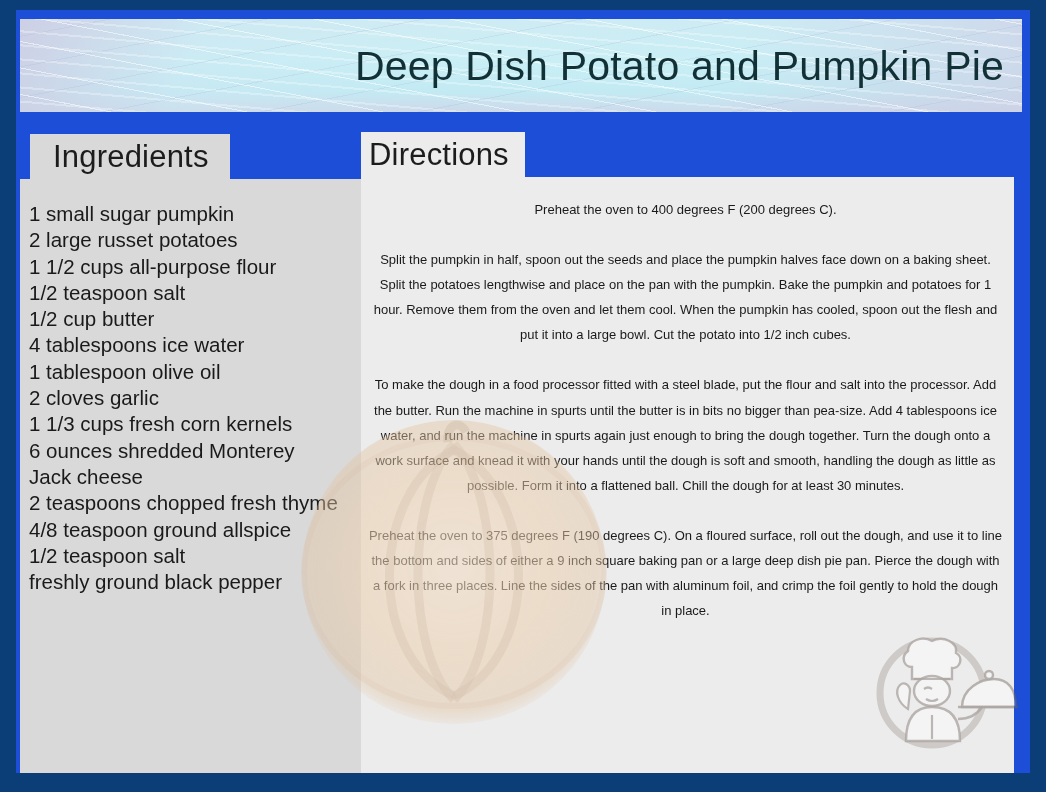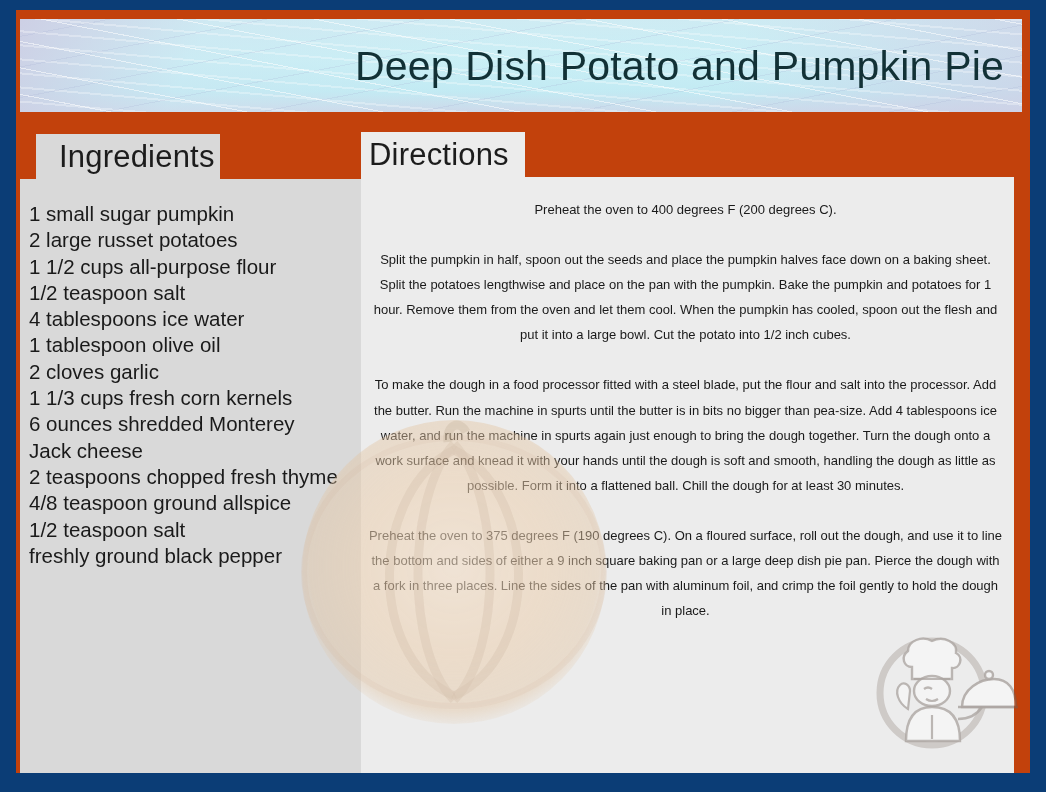--- a/index.html
+++ b/index.html
@@ -20,21 +20,21 @@
     background: #0b3d76;      
     padding: 0;
   }
 
   #card-inner {
     position: absolute;
     left: 16px;
     top: 10px;
     width: 1014px;
     height: 763px;
-    background: #c2410c;
+    background: #1d4ed8;
     overflow: hidden;
   }
 
   
   #title-banner {
     position: absolute;
     left: 4px;
     top: 9px;
     width: 1002px;
     height: 93px;
@@ -93,23 +93,23 @@
   }
   .section-header .section-header-text {
     font-size: 31px;
     font-weight: 400;
     color: #1c1c1c;
     line-height: 1;
     letter-spacing: 0.2px;
   }
 
   #ingredients-header {
-    left: 20px;
+    left: 14px;
     top: 124px;
-    width: 184px;
+    width: 200px;
     height: 45px;
     background: #d9d9d9;
     padding-left: 23px;
   }
   #directions-header {
     left: 345px;
     top: 122px;
     width: 164px;
     height: 45px;
     background: #ececec;
@@ -203,20 +203,21 @@
     <div id="directions-header" class="section-header">
       <span class="section-header-text">Directions</span>
     </div>
 
     <div id="ingredients-panel">
       <ul id="ingredients-list" class="panel-text-layer">
         <li>1 small sugar pumpkin</li>
         <li>2 large russet potatoes</li>
         <li>1 1/2 cups all-purpose flour</li>
         <li>1/2 teaspoon salt</li>
+        <li>1/2 cup butter</li>
         <li>4 tablespoons ice water</li>
         <li>1 tablespoon olive oil</li>
         <li>2 cloves garlic</li>
         <li>1 1/3 cups fresh corn kernels</li>
         <li>6 ounces shredded Monterey</li>
         <li>Jack cheese</li>
         <li>2 teaspoons chopped fresh thyme</li>
         <li>4/8 teaspoon ground allspice</li>
         <li>1/2 teaspoon salt</li>
         <li>freshly ground black pepper</li>

